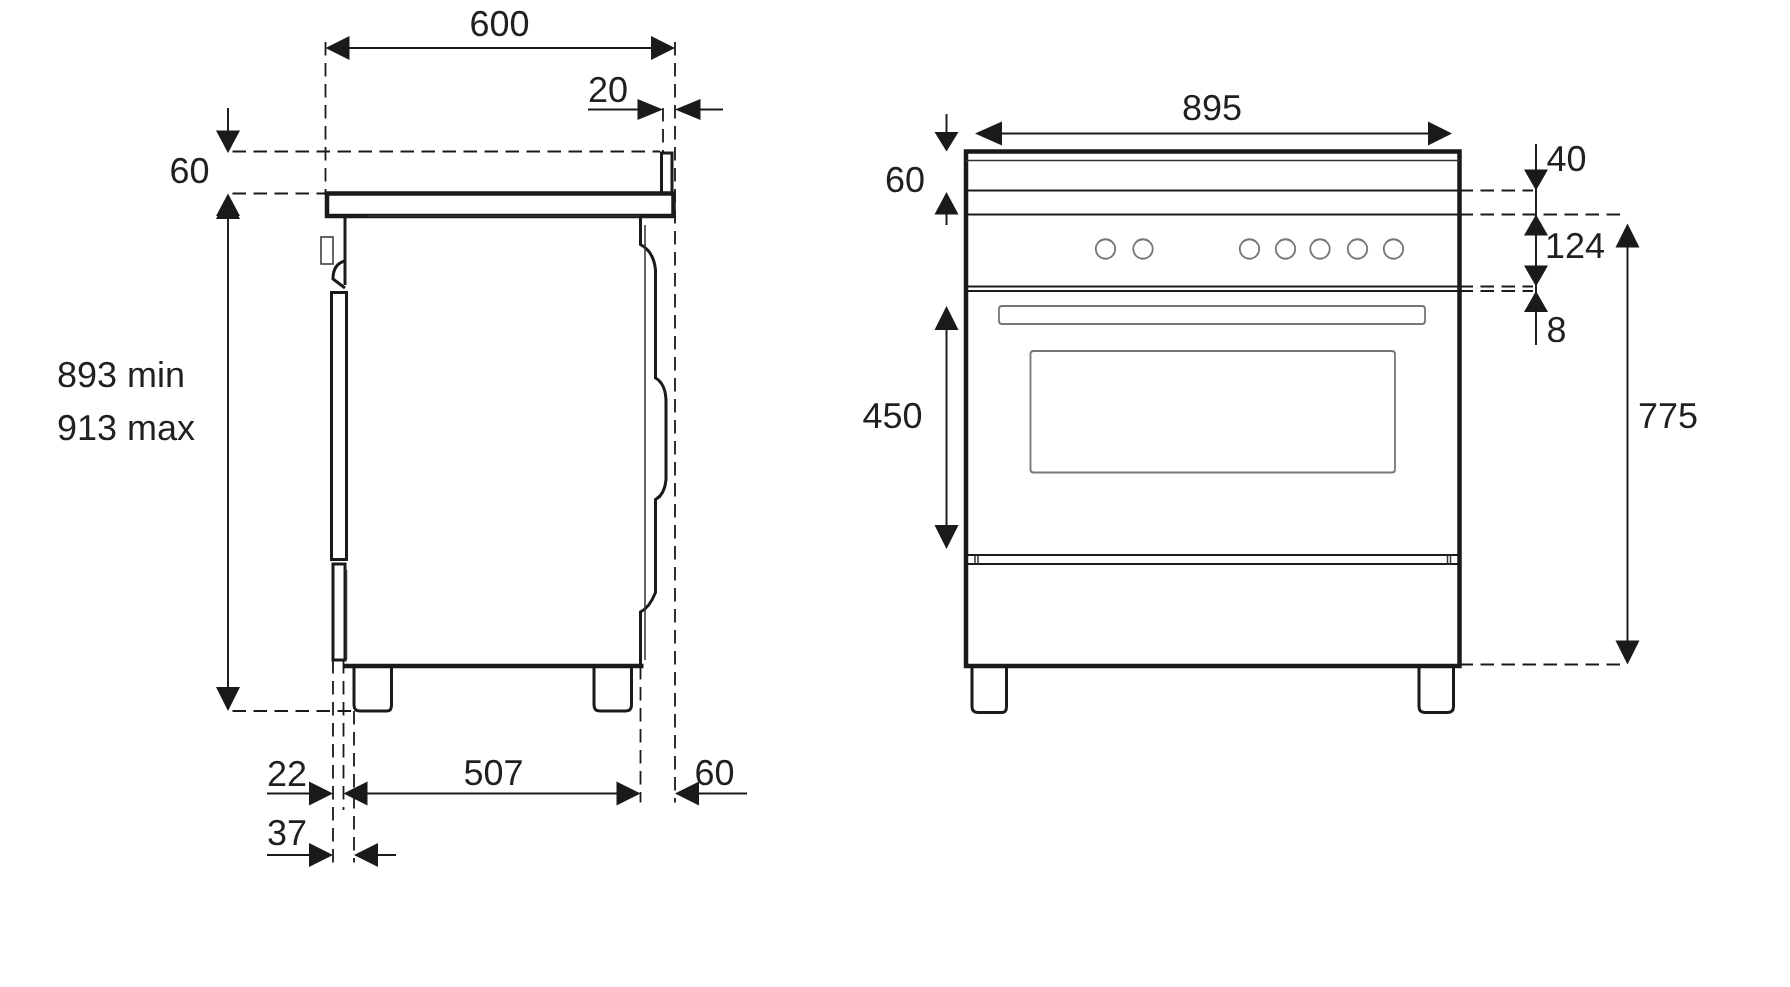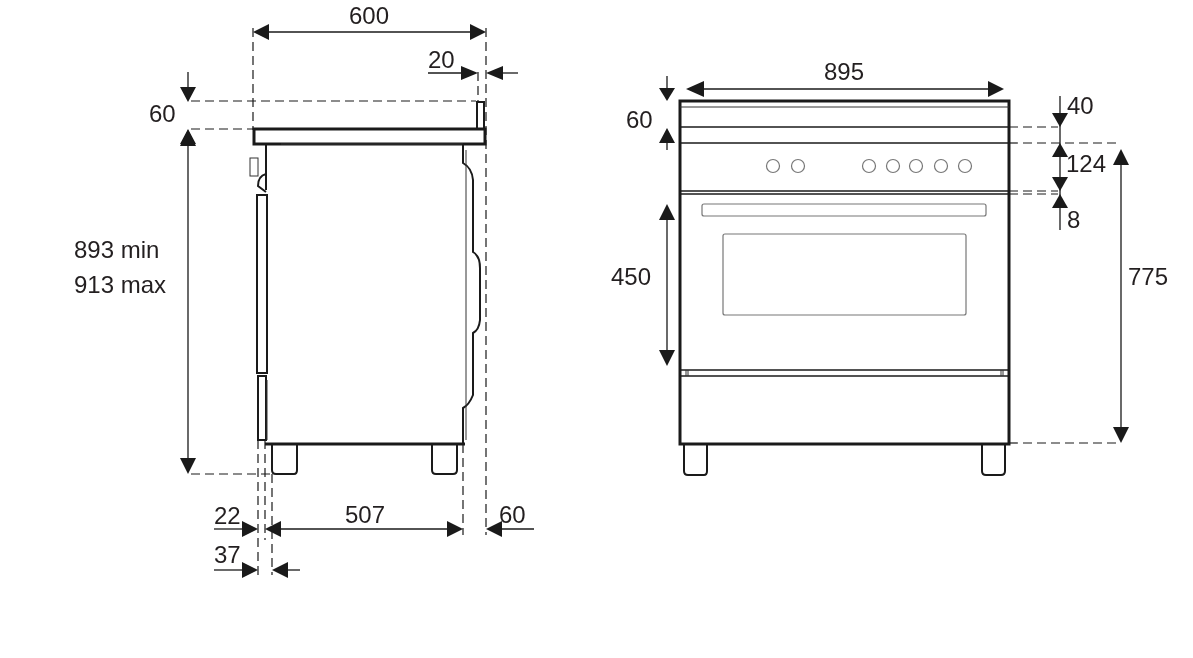--- a/index.html
+++ b/index.html
@@ -1,17 +1,17 @@
 <!DOCTYPE html>
 <html><head>
 <meta charset="utf-8">
 <style>
   html, body { margin: 0; padding: 0; background: #ffffff; }
   body { width: 1193px; height: 658px; overflow: hidden; position: relative; }
-  #stage { position: absolute; left: 0; top: 0; width: 975px; height: 658px; padding-left: 36px; }
+  #stage { position: absolute; left: 0; top: 0; width: 975px; height: 658px; }
   svg text { font-family: "Liberation Sans", "DejaVu Sans", sans-serif; fill: #231f20; }
   .dim { font-size: 24px; }
   .line { stroke: #1a1a1a; stroke-width: 1.3; fill: none; }
   .thick { stroke: #1a1a1a; stroke-width: 3; fill: none; }
   .med { stroke: #1a1a1a; stroke-width: 2; fill: none; }
   .thin { stroke: #333; stroke-width: 1; fill: none; }
   .grey { stroke: #777; stroke-width: 1.2; fill: none; }
   .dash { stroke: #1a1a1a; stroke-width: 1.2; fill: none; stroke-dasharray: 9 5; }
   .arrow { fill: #1a1a1a; stroke: none; }
 </style>

